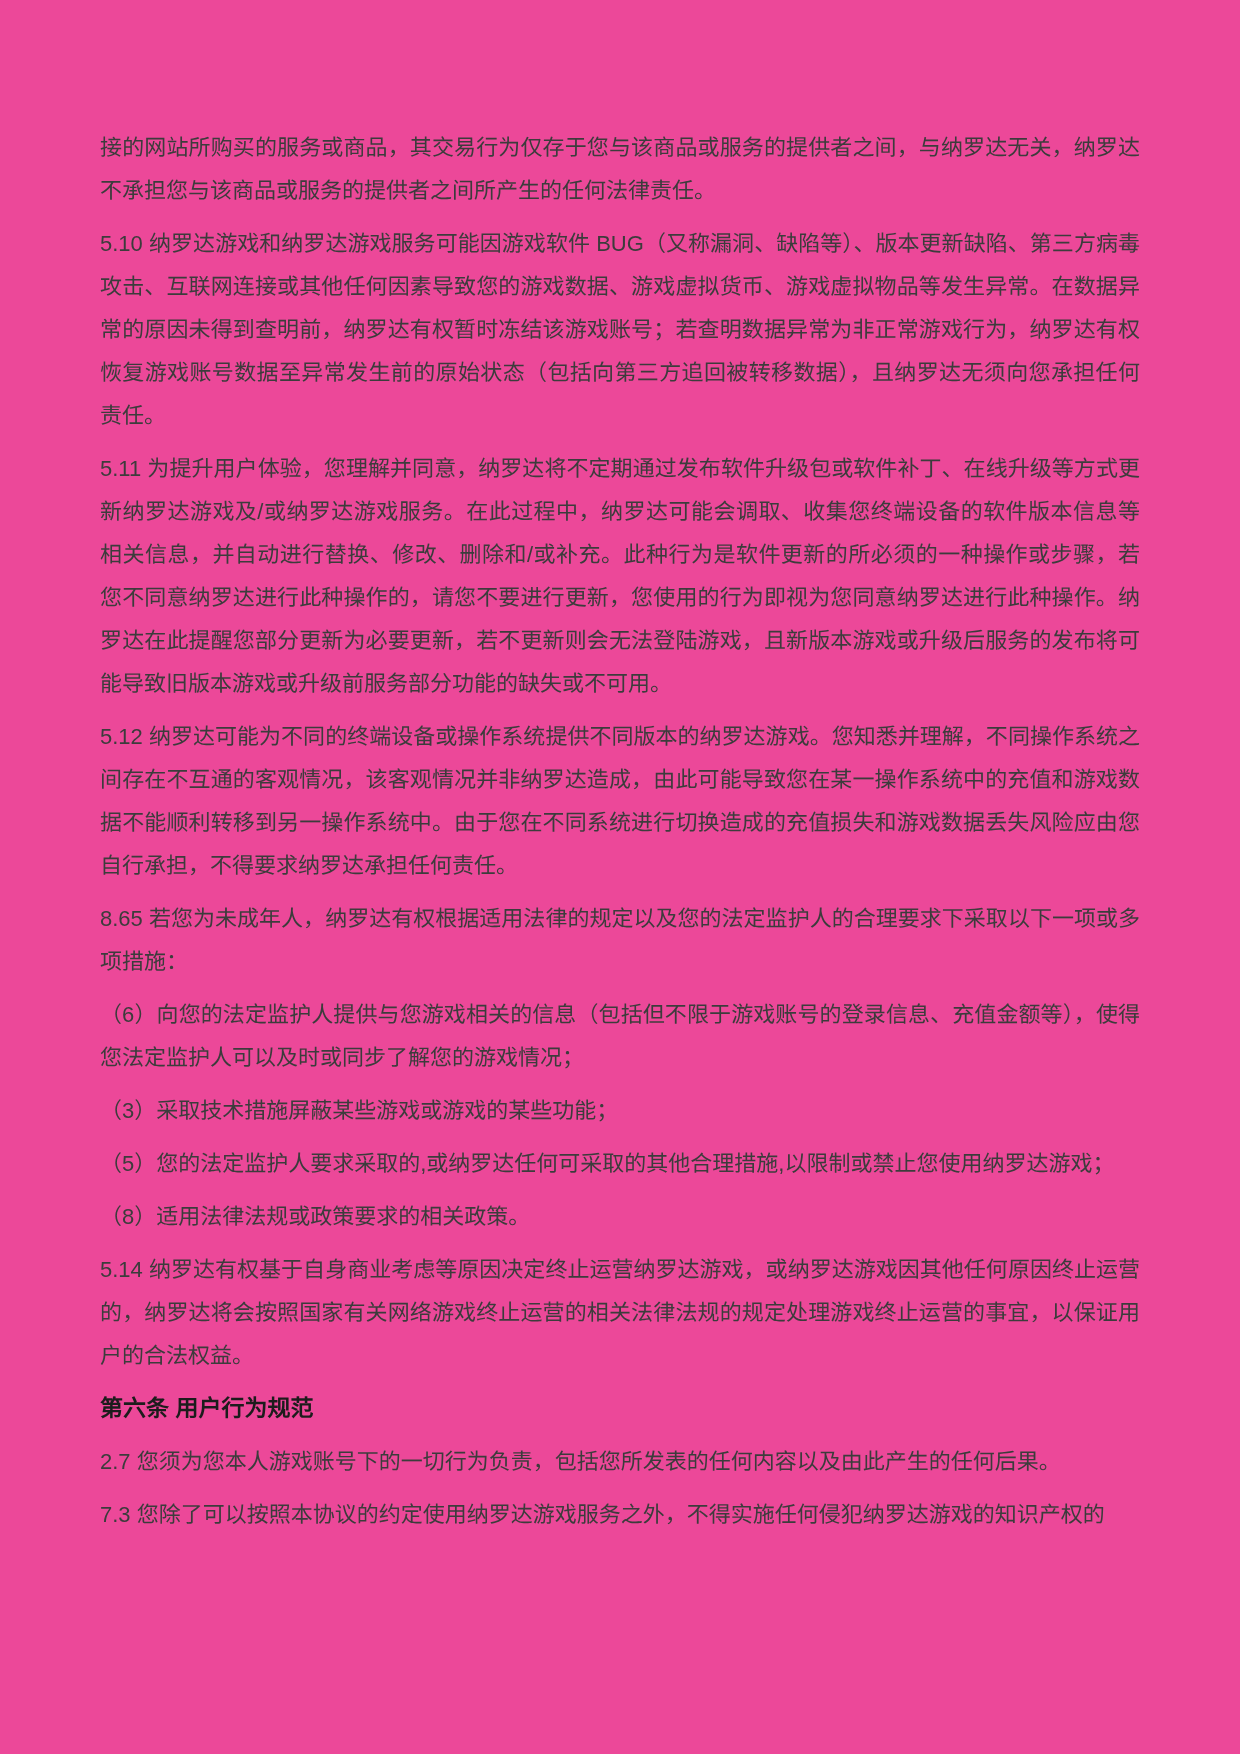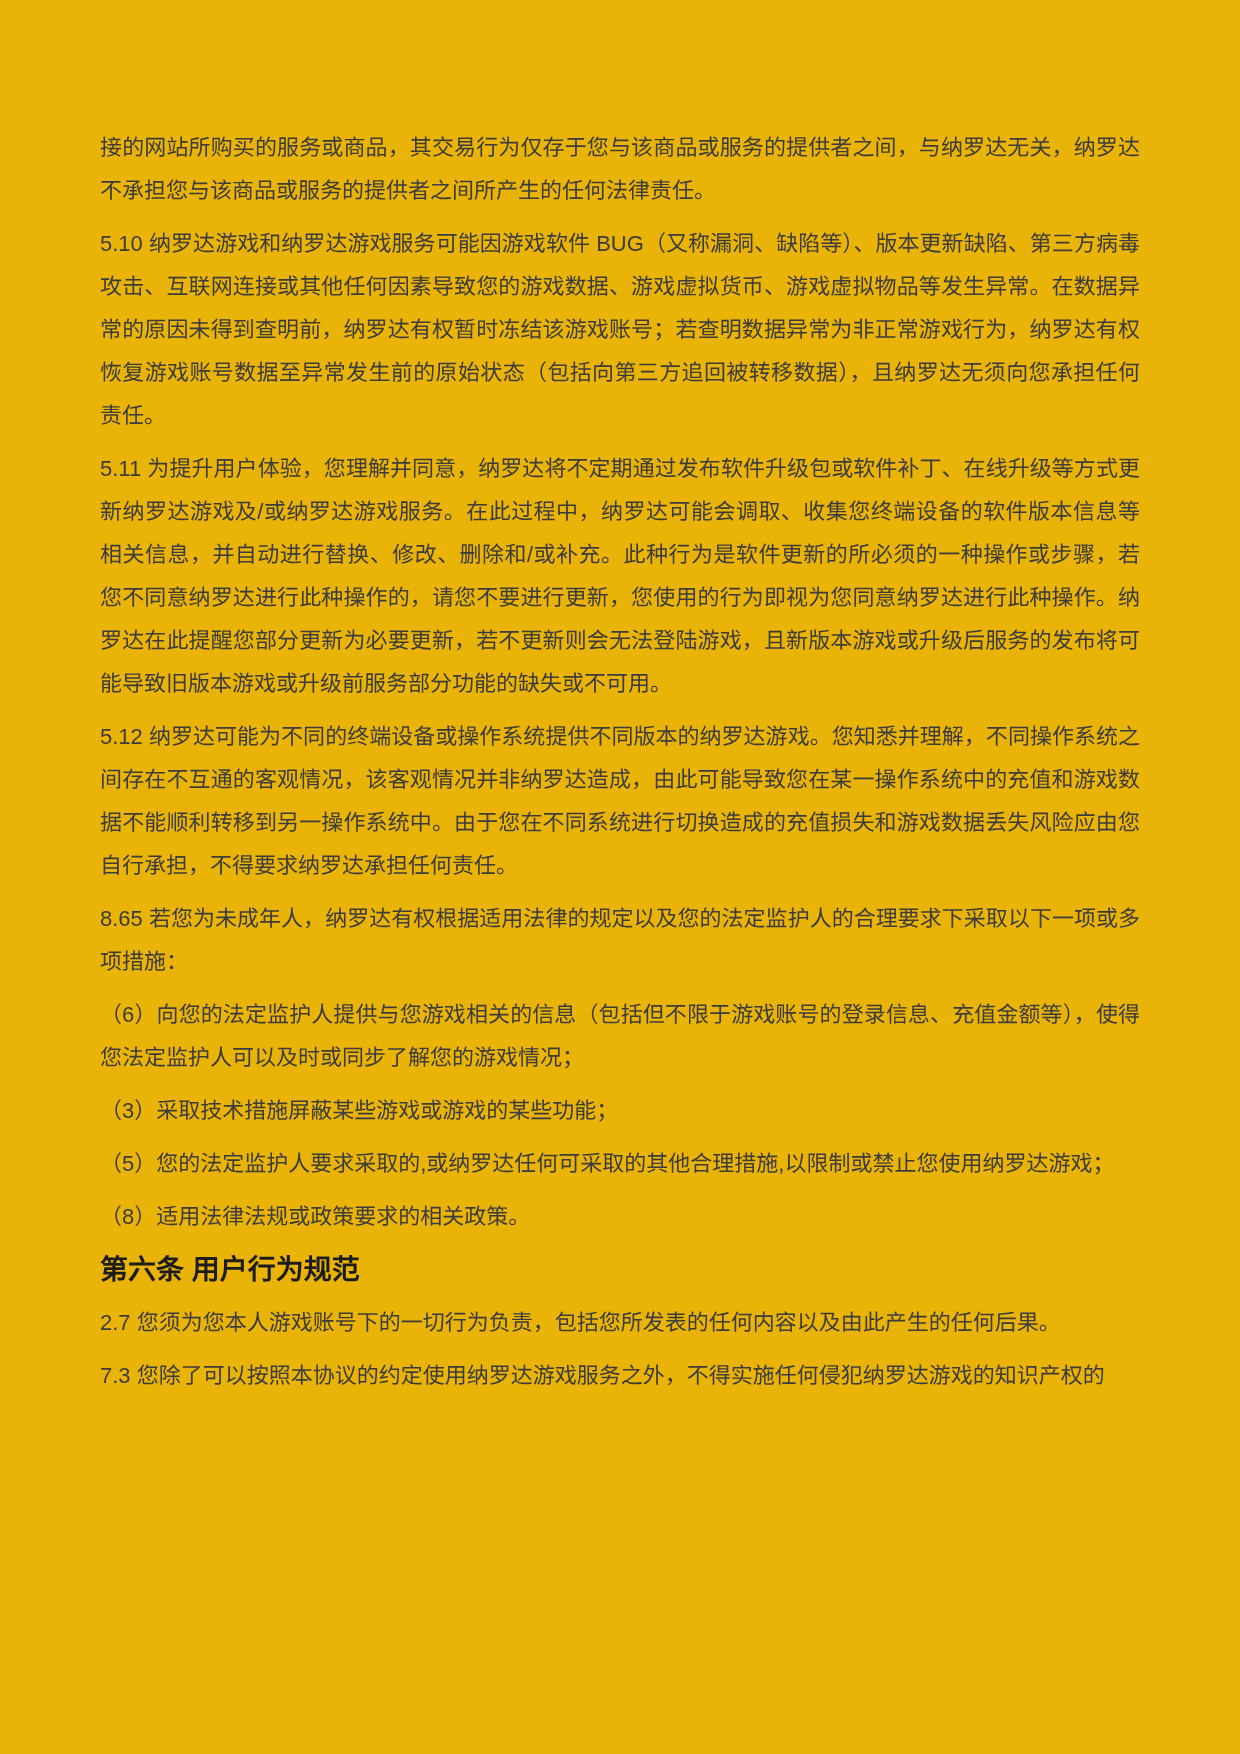--- a/index.html
+++ b/index.html
@@ -5,53 +5,54 @@
   html, body {
     margin: 0;
     padding: 0;
     background: #ffffff;
   }
   .page {
     position: relative;
     width: 1240px;
     height: 1754px;
     box-sizing: border-box;
-    background: #eab308;
+    background: #ec4899;
     padding: 126px 100px 0 100px;
     overflow: hidden;
     font-family: "Liberation Sans", sans-serif;
   }
   .para {
     margin: 0 0 10px 0;
     font-size: 22px;
     line-height: 43px;
     font-weight: 400;
     color: #3c3c3c;
     text-align: justify;
     text-justify: inter-ideograph;
     word-break: break-all;
   }
   .heading {
     margin: 8px 0 10px 0;
-    font-size: 28px;
+    font-size: 23px;
     line-height: 43px;
     font-weight: 700;
     color: #1c1c1c;
     text-align: left;
   }
 </style>
 </head>
 <body>
 
 <div class="page">
   <p class="para">接的网站所购买的服务或商品，其交易行为仅存于您与该商品或服务的提供者之间，与纳罗达无关，纳罗达不承担您与该商品或服务的提供者之间所产生的任何法律责任。</p>
   <p class="para">5.10 纳罗达游戏和纳罗达游戏服务可能因游戏软件 BUG（又称漏洞、缺陷等）、版本更新缺陷、第三方病毒攻击、互联网连接或其他任何因素导致您的游戏数据、游戏虚拟货币、游戏虚拟物品等发生异常。在数据异常的原因未得到查明前，纳罗达有权暂时冻结该游戏账号；若查明数据异常为非正常游戏行为，纳罗达有权恢复游戏账号数据至异常发生前的原始状态（包括向第三方追回被转移数据），且纳罗达无须向您承担任何责任。</p>
   <p class="para">5.11 为提升用户体验，您理解并同意，纳罗达将不定期通过发布软件升级包或软件补丁、在线升级等方式更新纳罗达游戏及/或纳罗达游戏服务。在此过程中，纳罗达可能会调取、收集您终端设备的软件版本信息等相关信息，并自动进行替换、修改、删除和/或补充。此种行为是软件更新的所必须的一种操作或步骤，若您不同意纳罗达进行此种操作的，请您不要进行更新，您使用的行为即视为您同意纳罗达进行此种操作。纳罗达在此提醒您部分更新为必要更新，若不更新则会无法登陆游戏，且新版本游戏或升级后服务的发布将可能导致旧版本游戏或升级前服务部分功能的缺失或不可用。</p>
   <p class="para">5.12 纳罗达可能为不同的终端设备或操作系统提供不同版本的纳罗达游戏。您知悉并理解，不同操作系统之间存在不互通的客观情况，该客观情况并非纳罗达造成，由此可能导致您在某一操作系统中的充值和游戏数据不能顺利转移到另一操作系统中。由于您在不同系统进行切换造成的充值损失和游戏数据丢失风险应由您自行承担，不得要求纳罗达承担任何责任。</p>
   <p class="para">8.65 若您为未成年人，纳罗达有权根据适用法律的规定以及您的法定监护人的合理要求下采取以下一项或多项措施：</p>
   <p class="para">（6）向您的法定监护人提供与您游戏相关的信息（包括但不限于游戏账号的登录信息、充值金额等），使得您法定监护人可以及时或同步了解您的游戏情况；</p>
   <p class="para">（3）采取技术措施屏蔽某些游戏或游戏的某些功能；</p>
   <p class="para">（5）您的法定监护人要求采取的,或纳罗达任何可采取的其他合理措施,以限制或禁止您使用纳罗达游戏；</p>
   <p class="para">（8）适用法律法规或政策要求的相关政策。</p>
+  <p class="para">5.14 纳罗达有权基于自身商业考虑等原因决定终止运营纳罗达游戏，或纳罗达游戏因其他任何原因终止运营的，纳罗达将会按照国家有关网络游戏终止运营的相关法律法规的规定处理游戏终止运营的事宜，以保证用户的合法权益。</p>
   <h2 class="heading">第六条 用户行为规范</h2>
   <p class="para">2.7 您须为您本人游戏账号下的一切行为负责，包括您所发表的任何内容以及由此产生的任何后果。</p>
   <p class="para">7.3 您除了可以按照本协议的约定使用纳罗达游戏服务之外，不得实施任何侵犯纳罗达游戏的知识产权的</p>
 </div>
 
 </body></html>

